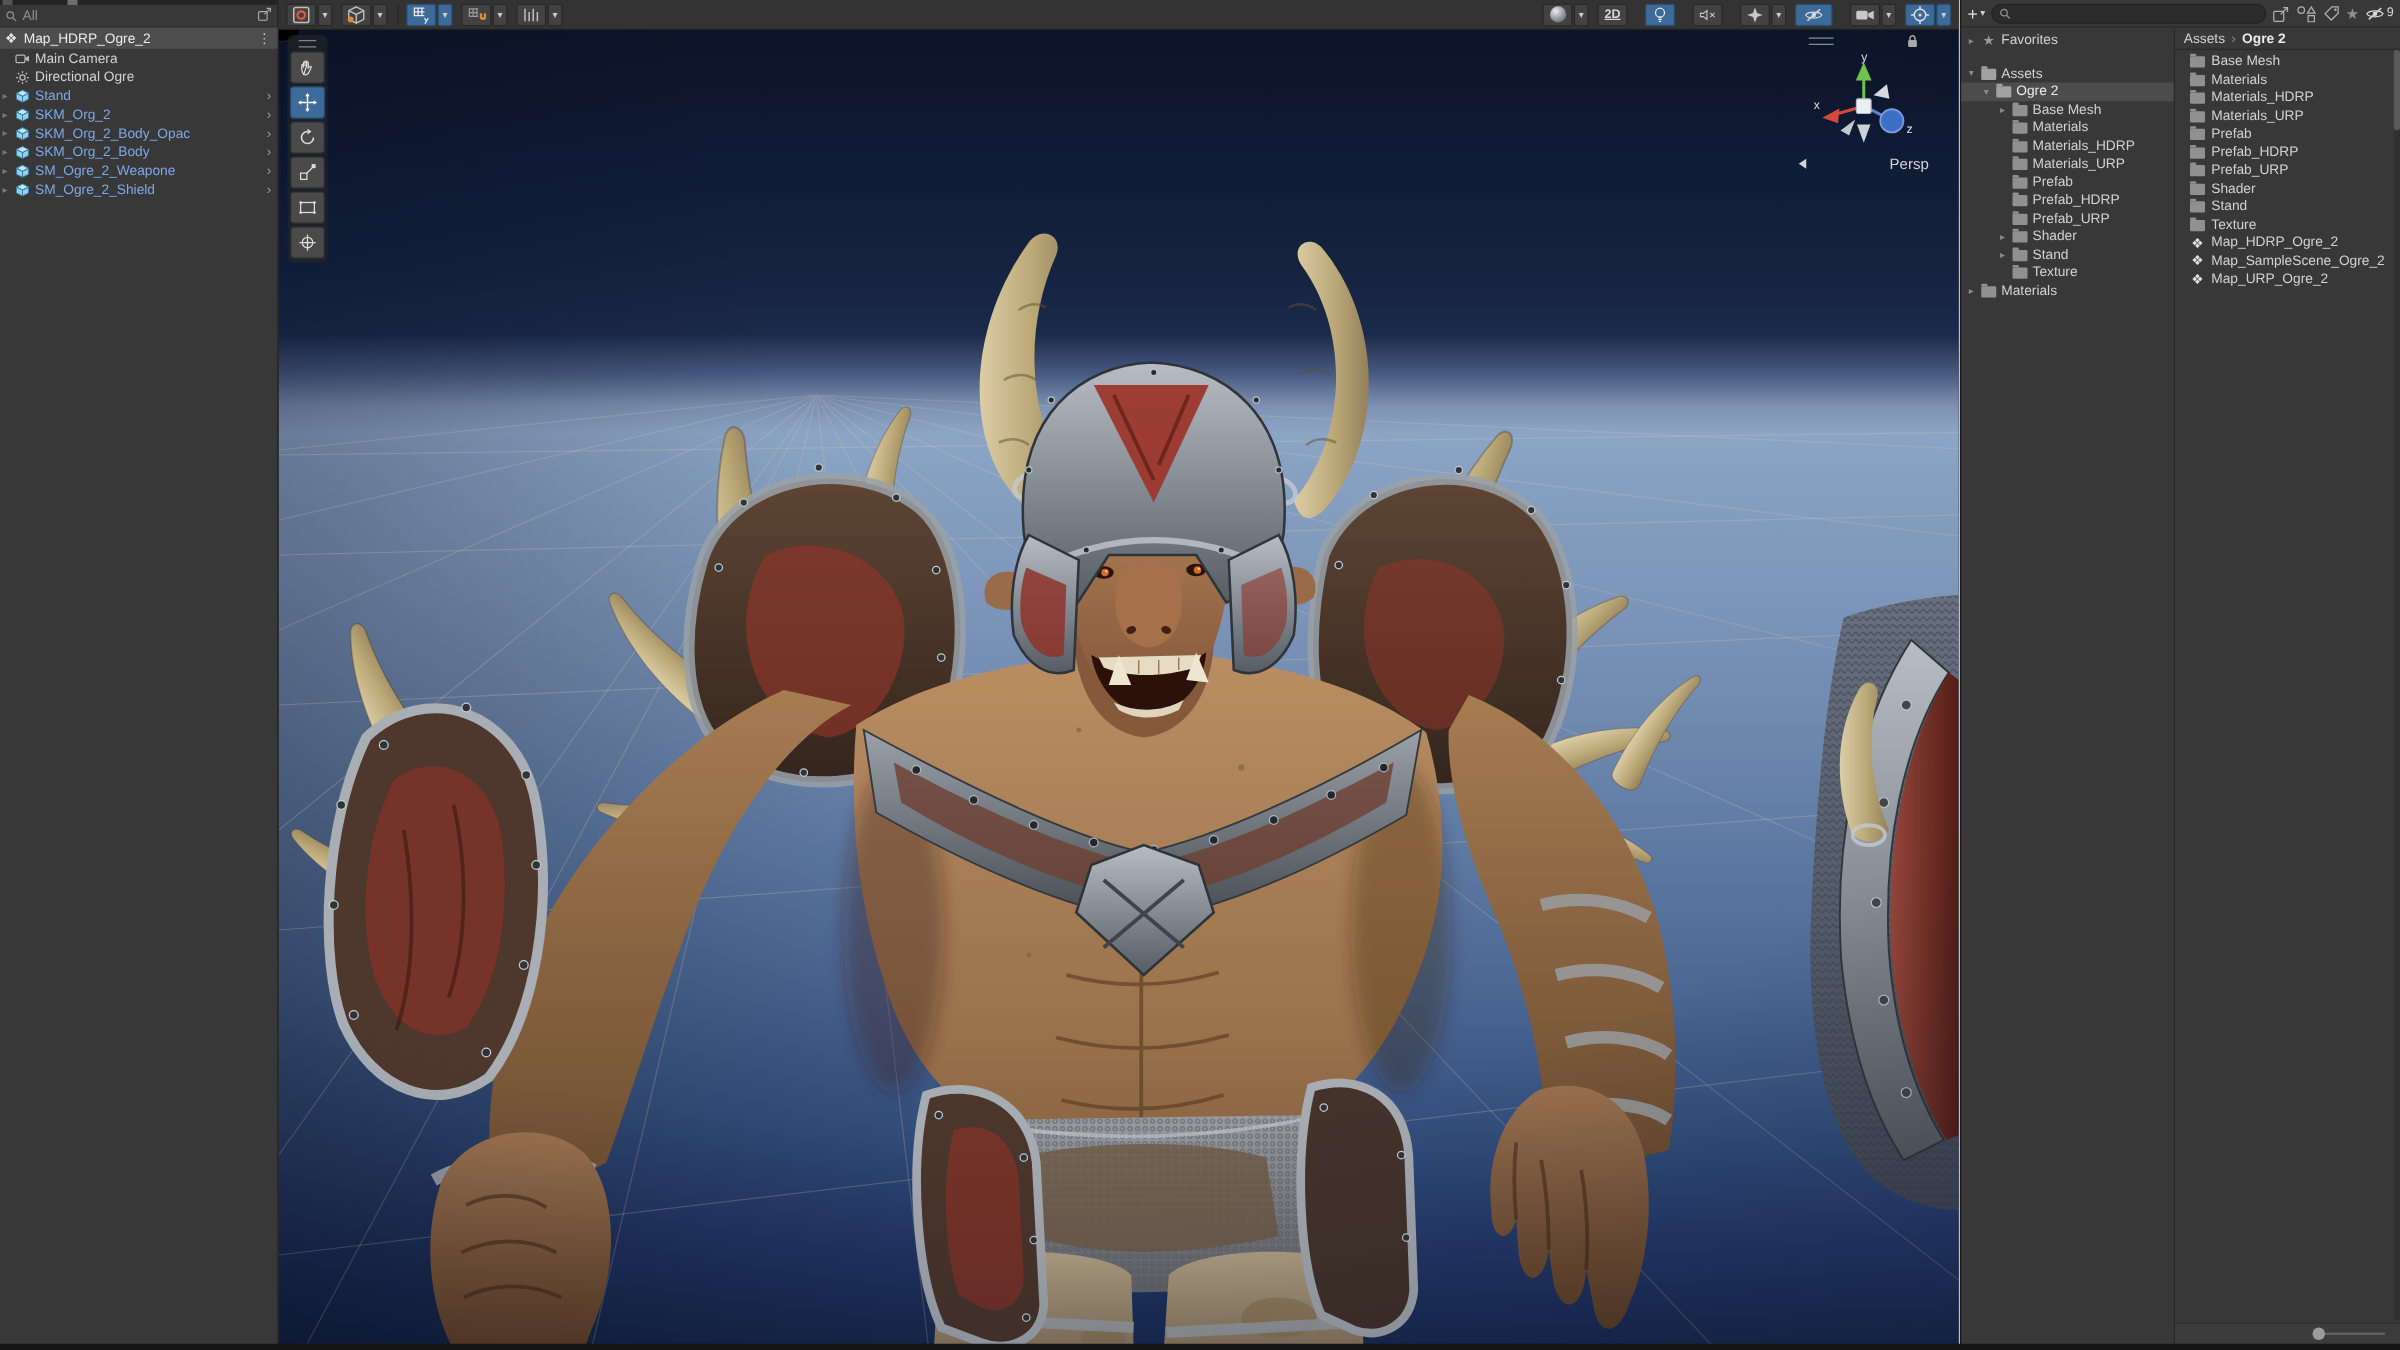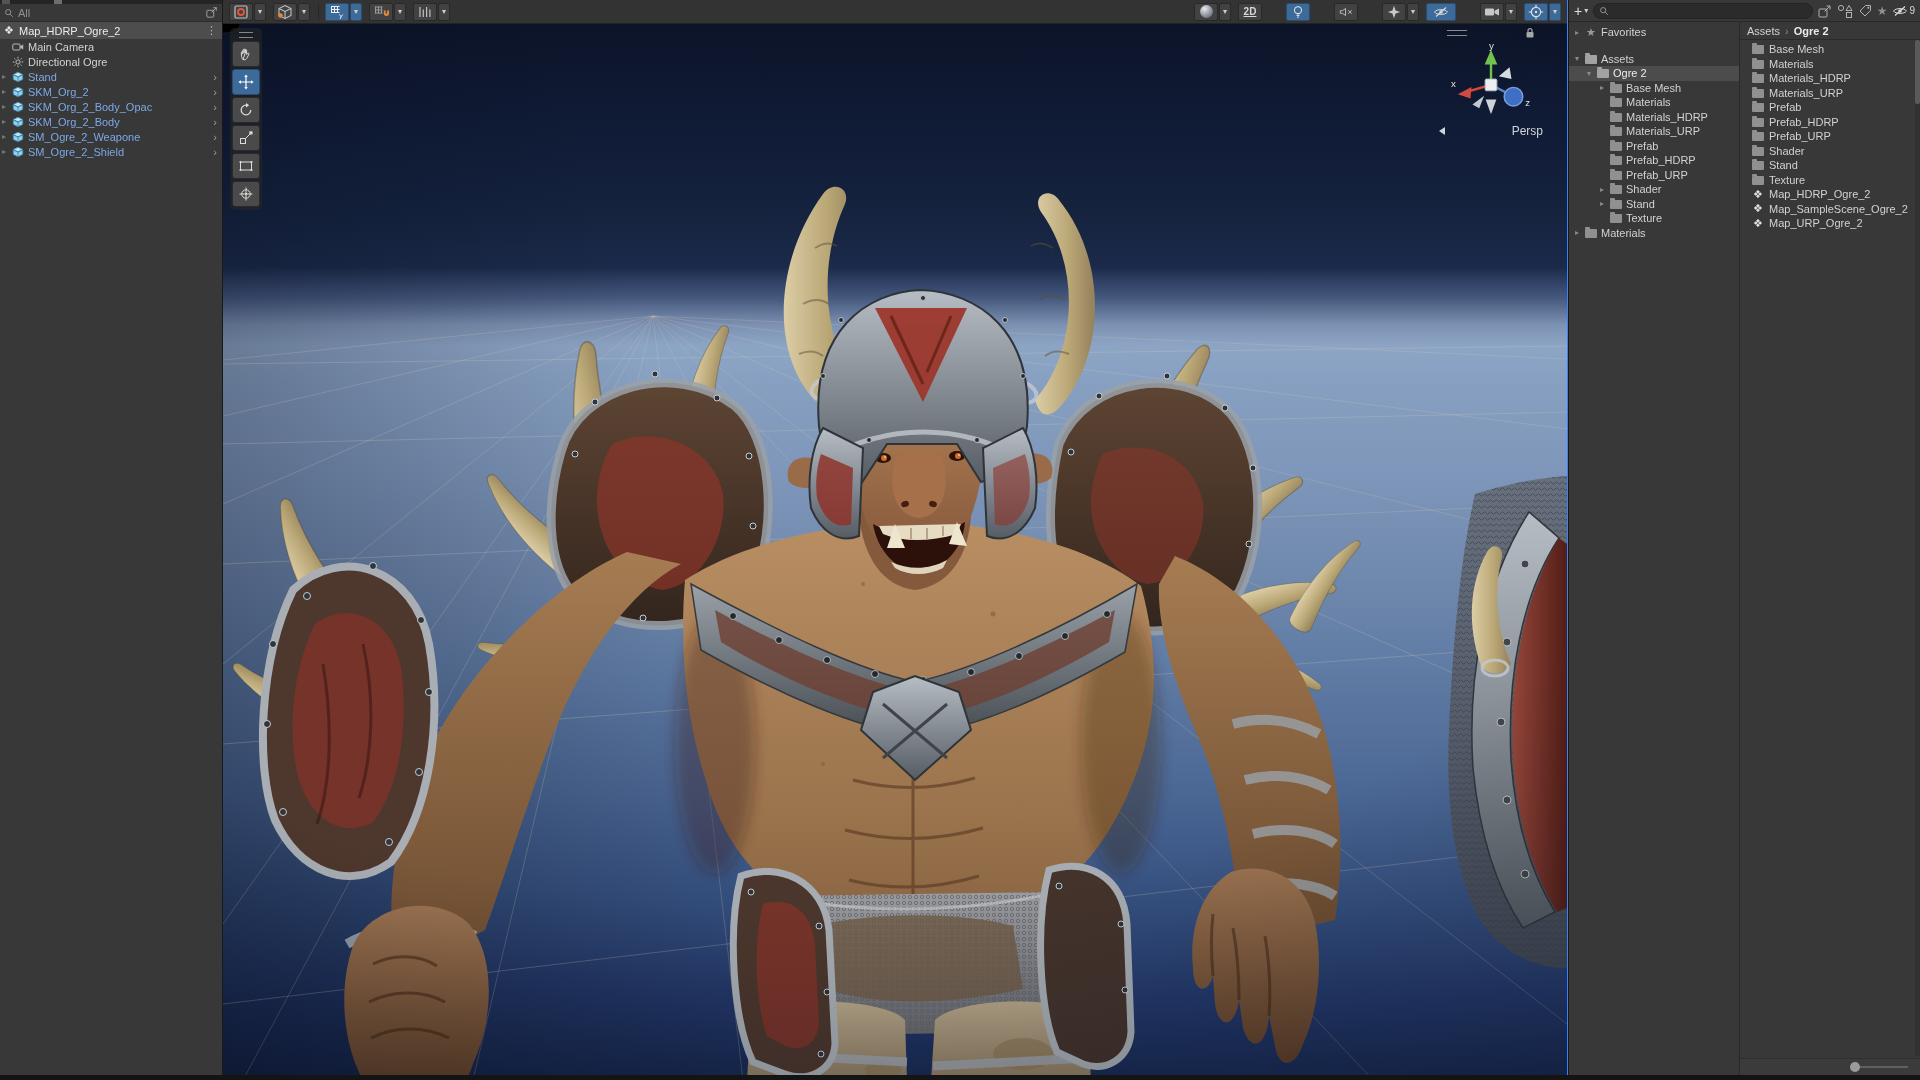--- a/index.html
+++ b/index.html
@@ -1,16 +1,16 @@
 <!DOCTYPE html>
 <html><head>
 <meta charset="utf-8">
 <style>
   html,body{margin:0;padding:0;background:#222;}
-  .root{position:relative;width:1920px;height:1080px;background:#3b82f6;overflow:hidden;
+  .root{position:relative;width:1920px;height:1080px;background:#c4b5fd;overflow:hidden;
         font-family:"Liberation Sans",sans-serif;color:#d2d2d2;font-size:11px;}
   
   .hierarchy{position:absolute;left:0;top:0;width:222px;height:1080px;background:#383838;border-right:1px solid #191919;}
   .h-chrome{position:relative;height:4px;background:#242424;}
   .h-chrome i{position:absolute;top:0;width:8px;height:4px;background:#6e6e6e;}
   .h-search{height:17px;display:flex;align-items:center;gap:4px;padding:0 4px;border-bottom:1px solid #2c2c2c;}
   .h-filter{flex:1;color:#8f8f8f;}
   .ic10{width:10px;height:10px;flex:none;}
   .ic12{width:12px;height:12px;flex:none;}
   .ic14{width:14px;height:14px;flex:none;}
@@ -27,21 +27,21 @@
   
   .scene-area{position:absolute;left:223px;top:0;width:1344px;height:1080px;background:#333;}
   .sv-toolbar{position:absolute;left:0;right:0;top:0;height:24px;background:#333;border-bottom:1px solid #232323;
               display:flex;justify-content:space-between;align-items:center;padding:0 6px;box-sizing:border-box;}
   .tb{display:flex;align-items:center;gap:1px;}
   .pair{display:inline-flex;gap:1px;margin-right:6px;}
   .btn{height:18px;min-width:24px;background:#424242;border:1px solid #292929;border-radius:2px;
        display:inline-flex;align-items:center;justify-content:center;padding:0 3px;box-sizing:border-box;}
   .btn.drop{min-width:12px;padding:0;font-size:8px;color:#cdcdcd;}
   .btn.active{background:#3d6b99;border-color:#2b4c70;}
-  .btn.lone{margin-right:23px;text-decoration:underline;}
+  .btn.lone{margin-right:13px;text-decoration:underline;}
   .tbsep{width:1px;height:15px;background:#262626;margin:0 5px 0 1px;}
   .twod{font-size:10px;font-weight:bold;color:#d8d8d8;}
   .sphereic{width:13px;height:13px;border-radius:50%;background:radial-gradient(circle at 35% 30%,#e8ebee,#8d949b 55%,#545a61);}
   .scene-content{position:absolute;left:0;right:0;top:24px;bottom:0;overflow:hidden;}
   .scene-bg{position:absolute;inset:0;background:linear-gradient(180deg,
       #0c1428 0%,#101b36 10%,#15233f 18%,#1b2a4a 23%,#46597f 26%,#7d92b2 28.5%,#8da5c5 30.5%,
       #87a0c1 34%,#7e97ba 42%,#7089ae 52%,#5e7aa3 62%,#4a6693 73%,#35507f 83%,#24396a 92%,#182a52 100%);}
   .vignette{position:absolute;inset:0;background:radial-gradient(120% 90% at 42% 34%,rgba(0,0,0,0) 55%,rgba(4,8,22,.38) 100%);}
   .cornerdark{position:absolute;inset:0;background:linear-gradient(75deg,rgba(5,10,26,.4),rgba(0,0,0,0) 38%);}
   svg.scene{position:absolute;inset:0;display:block;}

